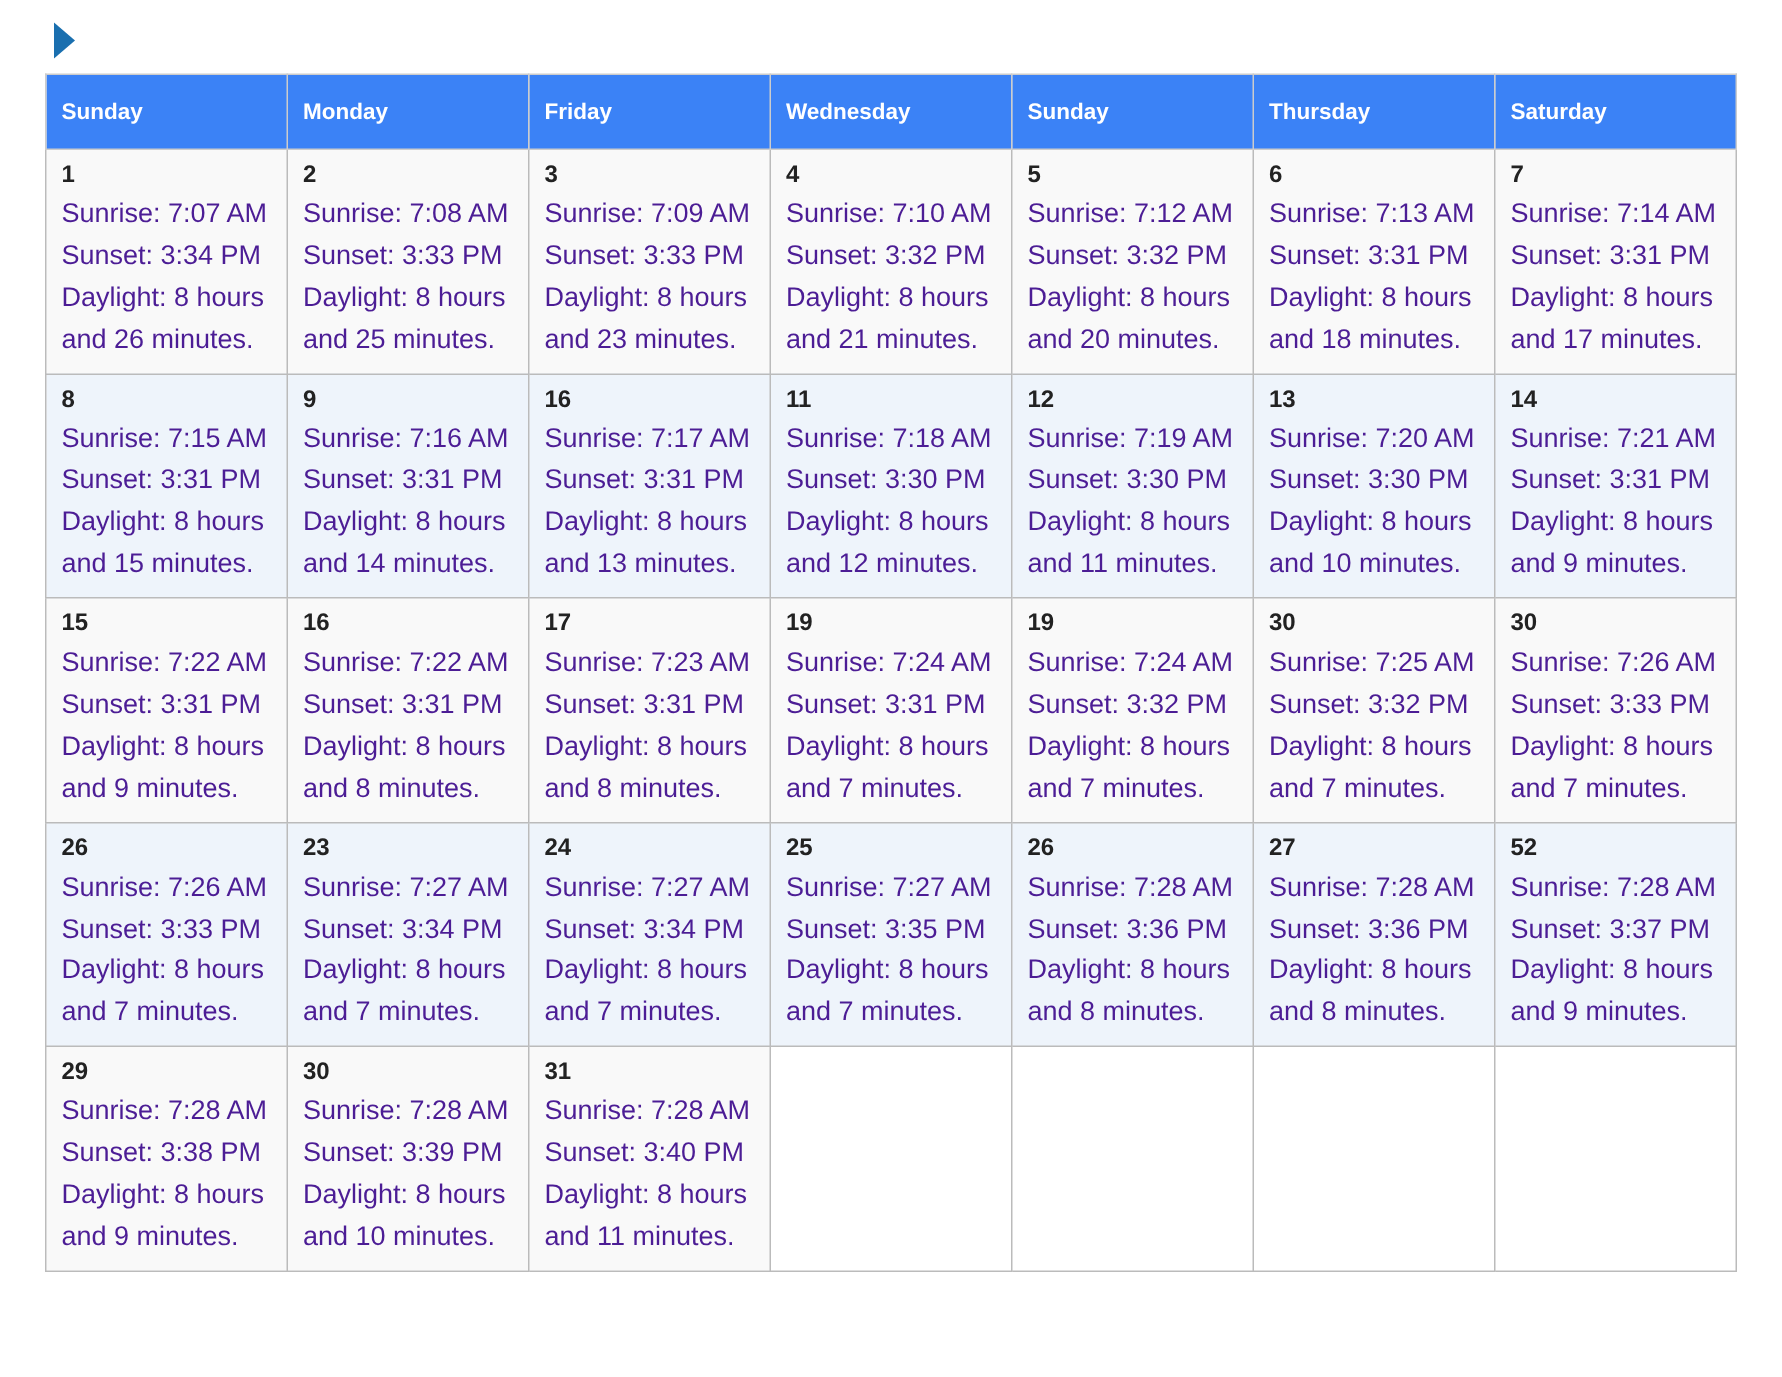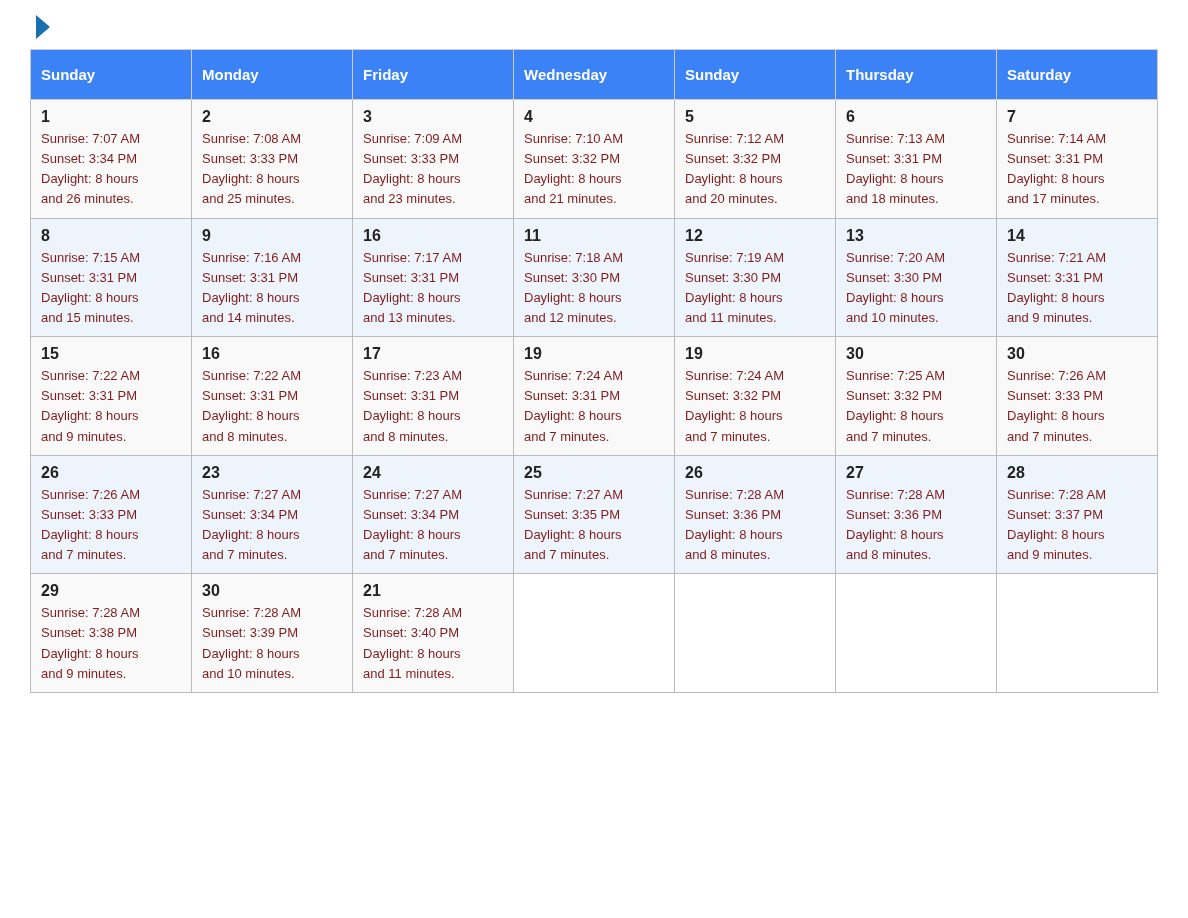--- a/index.html
+++ b/index.html
@@ -90,22 +90,22 @@
       min-height: 90px;
     }
     .day-num {
       font-size: 16px;
       font-weight: bold;
       color: #222;
       margin-bottom: 3px;
       display: block;
     }
     .day-info {
-      font-size: 13px;
-      color: #7f1d1d;
+      font-size: 18px;
+      color: #4c1d95;
       line-height: 1.55;
     }
     tbody tr:nth-child(odd) td {
       background-color: #f9f9f9;
     }
     tbody tr:nth-child(even) td {
       background-color: #eef4fb;
     }
     .empty-cell {
       background-color: #fff !important;
@@ -170,25 +170,25 @@
         <td><span class="day-num">30</span><span class="day-info">Sunrise: 7:25 AM<br>Sunset: 3:32 PM<br>Daylight: 8 hours<br>and 7 minutes.</span></td>
         <td><span class="day-num">30</span><span class="day-info">Sunrise: 7:26 AM<br>Sunset: 3:33 PM<br>Daylight: 8 hours<br>and 7 minutes.</span></td>
       </tr>
       <tr>
         <td><span class="day-num">26</span><span class="day-info">Sunrise: 7:26 AM<br>Sunset: 3:33 PM<br>Daylight: 8 hours<br>and 7 minutes.</span></td>
         <td><span class="day-num">23</span><span class="day-info">Sunrise: 7:27 AM<br>Sunset: 3:34 PM<br>Daylight: 8 hours<br>and 7 minutes.</span></td>
         <td><span class="day-num">24</span><span class="day-info">Sunrise: 7:27 AM<br>Sunset: 3:34 PM<br>Daylight: 8 hours<br>and 7 minutes.</span></td>
         <td><span class="day-num">25</span><span class="day-info">Sunrise: 7:27 AM<br>Sunset: 3:35 PM<br>Daylight: 8 hours<br>and 7 minutes.</span></td>
         <td><span class="day-num">26</span><span class="day-info">Sunrise: 7:28 AM<br>Sunset: 3:36 PM<br>Daylight: 8 hours<br>and 8 minutes.</span></td>
         <td><span class="day-num">27</span><span class="day-info">Sunrise: 7:28 AM<br>Sunset: 3:36 PM<br>Daylight: 8 hours<br>and 8 minutes.</span></td>
-        <td><span class="day-num">28</span><span class="day-info">Sunrise: 7:28 AM<br>Sunset: 3:37 PM<br>Daylight: 8 hours<br>and 9 minutes.</span></td>
+        <td><span class="day-num">52</span><span class="day-info">Sunrise: 7:28 AM<br>Sunset: 3:37 PM<br>Daylight: 8 hours<br>and 9 minutes.</span></td>
       </tr>
       <tr>
         <td><span class="day-num">29</span><span class="day-info">Sunrise: 7:28 AM<br>Sunset: 3:38 PM<br>Daylight: 8 hours<br>and 9 minutes.</span></td>
         <td><span class="day-num">30</span><span class="day-info">Sunrise: 7:28 AM<br>Sunset: 3:39 PM<br>Daylight: 8 hours<br>and 10 minutes.</span></td>
-        <td><span class="day-num">21</span><span class="day-info">Sunrise: 7:28 AM<br>Sunset: 3:40 PM<br>Daylight: 8 hours<br>and 11 minutes.</span></td>
+        <td><span class="day-num">31</span><span class="day-info">Sunrise: 7:28 AM<br>Sunset: 3:40 PM<br>Daylight: 8 hours<br>and 11 minutes.</span></td>
         <td class="empty-cell"></td>
         <td class="empty-cell"></td>
         <td class="empty-cell"></td>
         <td class="empty-cell"></td>
       </tr>
     </tbody>
 </table>
 
 </body></html>

